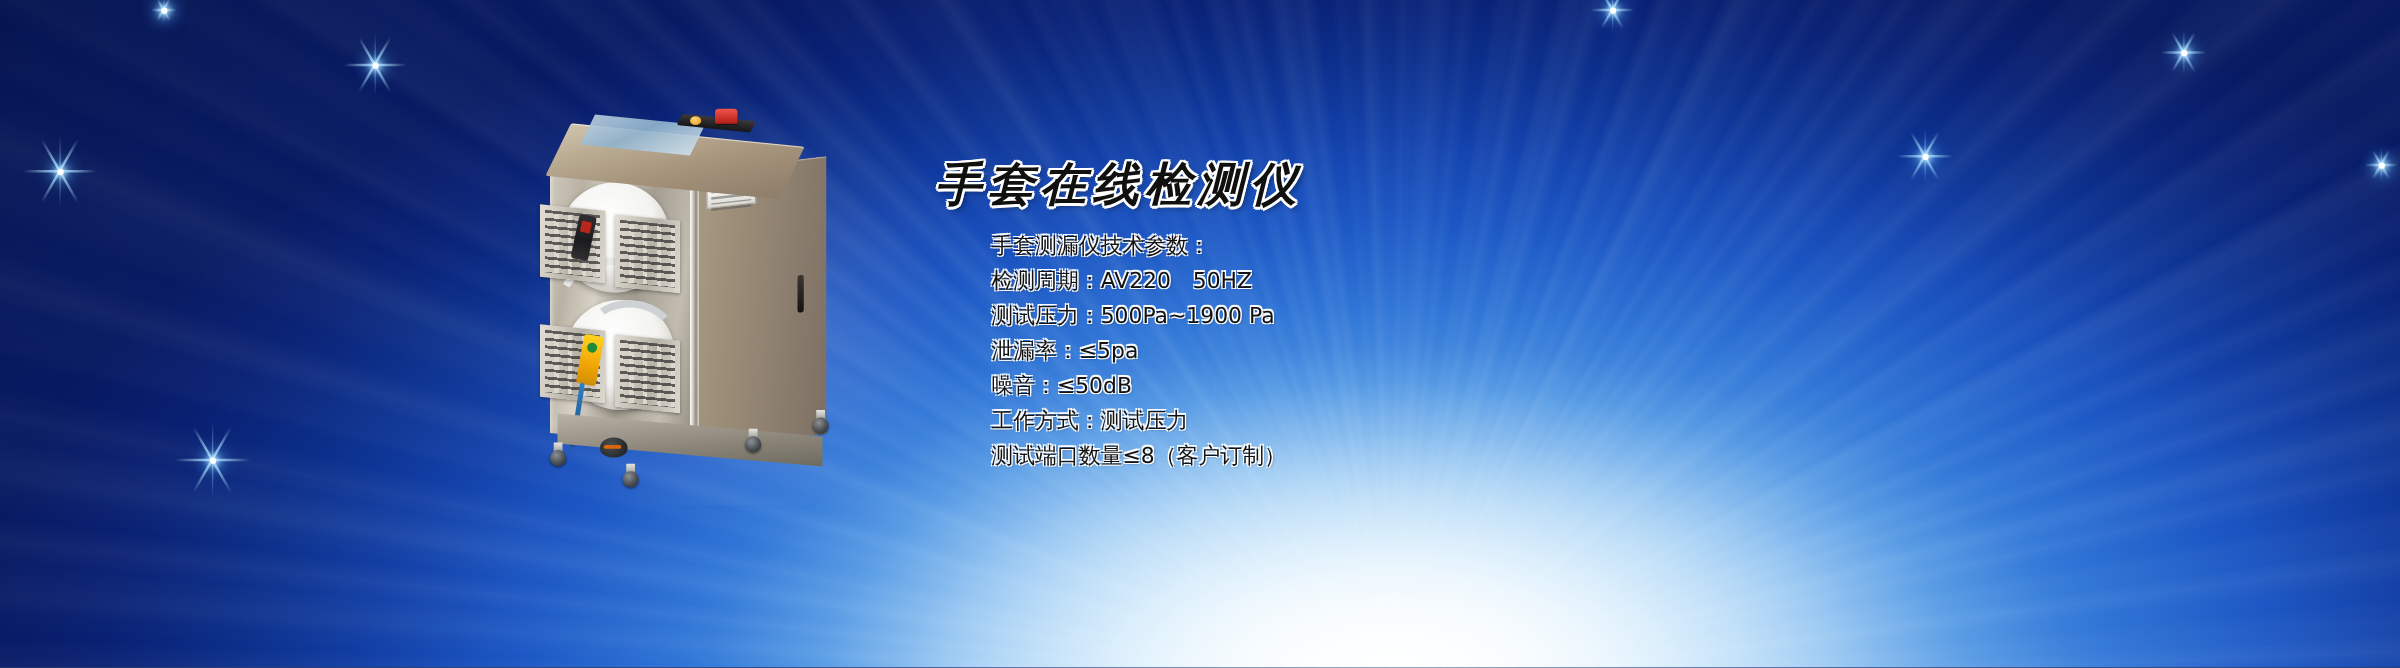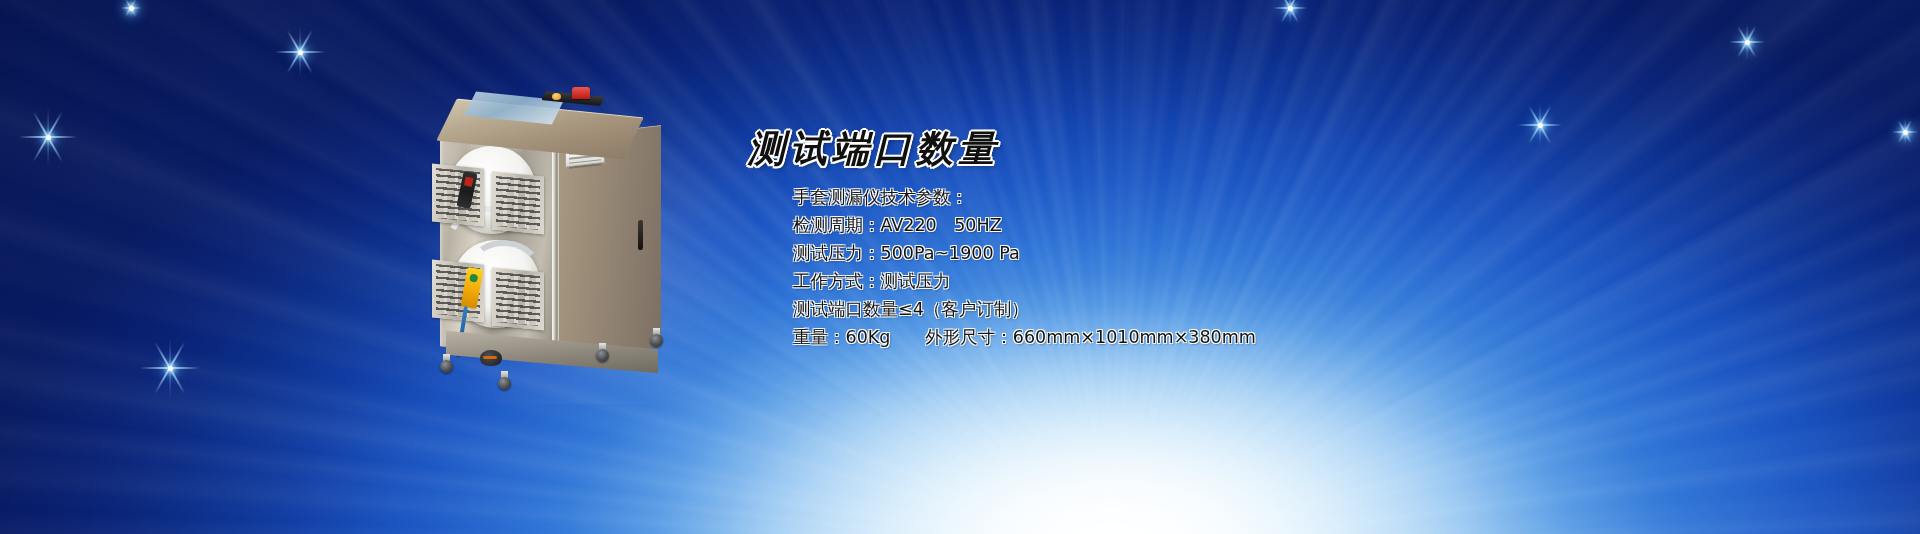--- a/index.html
+++ b/index.html
@@ -459,24 +459,25 @@
         <span class="fork"></span>
         <span class="wheel"></span>
       </div>
     <div class="caster c4">
         <span class="fork"></span>
         <span class="wheel"></span>
       </div>
   </div>
 
   <div id="copy">
-    <div id="title">测试端口数量</div>
+    <div id="title">手套在线检测仪</div>
     <div id="spec-list">
         <div class="spec-line">手套测漏仪技术参数：</div>
         <div class="spec-line">检测周期：AV220　50HZ</div>
         <div class="spec-line">测试压力：500Pa~1900 Pa</div>
+        <div class="spec-line">泄漏率：≤5pa</div>
+        <div class="spec-line">噪音：≤50dB</div>
         <div class="spec-line">工作方式：测试压力</div>
-        <div class="spec-line">测试端口数量≤4（客户订制）</div>
-        <div class="spec-line">重量：60Kg　　外形尺寸：660mm×1010mm×380mm</div>
+        <div class="spec-line">测试端口数量≤8（客户订制）</div>
       </div>
   </div>
 
 </div>
 
 </body></html>

